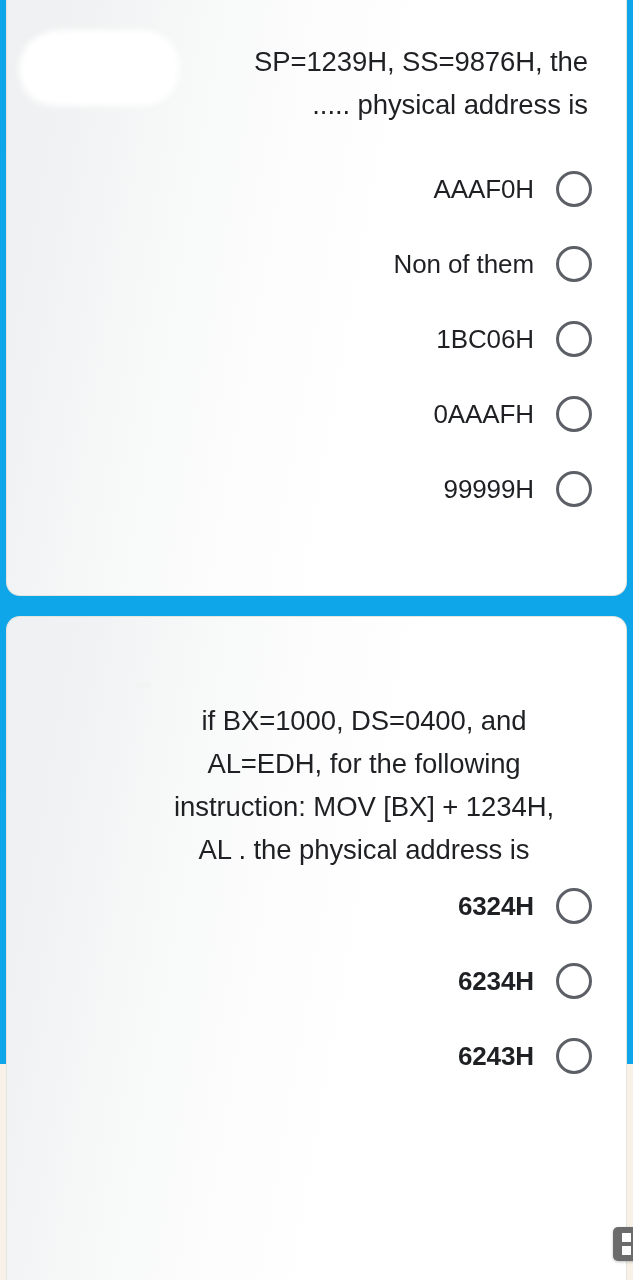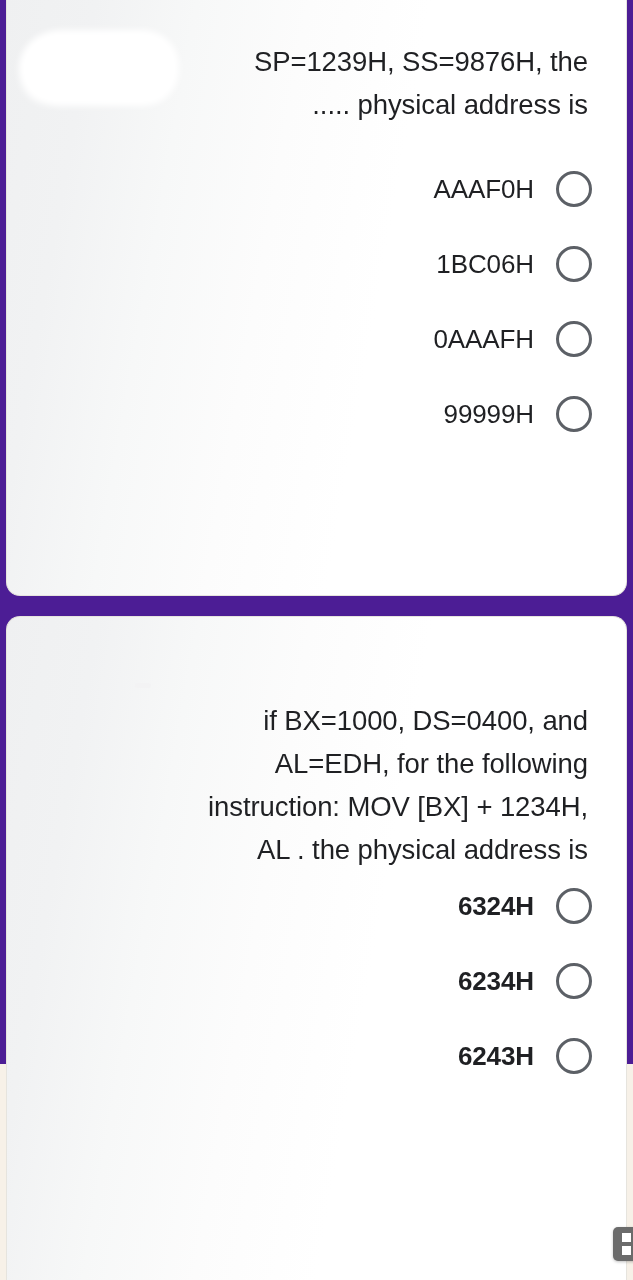--- a/index.html
+++ b/index.html
@@ -12,21 +12,21 @@
     overflow: hidden;
     background: #f7f1e8;
     font-family: "Liberation Sans", sans-serif;
     -webkit-font-smoothing: antialiased;
   }
 
   .screen {
     position: relative;
     width: 633px;
     height: 1064px;
-    background: #4c1d95;
+    background: #0ea5e9;
   }
 
   
   .card {
     position: absolute;
     left: 6px;
     width: 621px;
     background:
       linear-gradient(100deg,
         #eff0f1 0px,
@@ -101,20 +101,21 @@
   }
 
   #question-1 {
     top: 54px;
     width: 400px;
   }
 
   #question-2 {
     top: 82px;
     width: 448px;
+    text-align: center;
   }
 
   
   .options {
     position: absolute;
     right: 34px;
     display: flex;
     flex-direction: column;
   }
 
@@ -183,20 +184,24 @@
     <div class="question" id="question-1">SP=1239H, SS=9876H, the
 ..... physical address is</div>
 
     <div class="options" id="options-1">
 
       <div class="option-row">
         <span class="option-label">AAAF0H</span>
         <span class="radio-icon"></span>
       </div>
 
+      <div class="option-row">
+        <span class="option-label">Non of them</span>
+        <span class="radio-icon"></span>
+      </div>
 
       <div class="option-row">
         <span class="option-label">1BC06H</span>
         <span class="radio-icon"></span>
       </div>
 
       <div class="option-row">
         <span class="option-label">0AAAFH</span>
         <span class="radio-icon"></span>
       </div>

